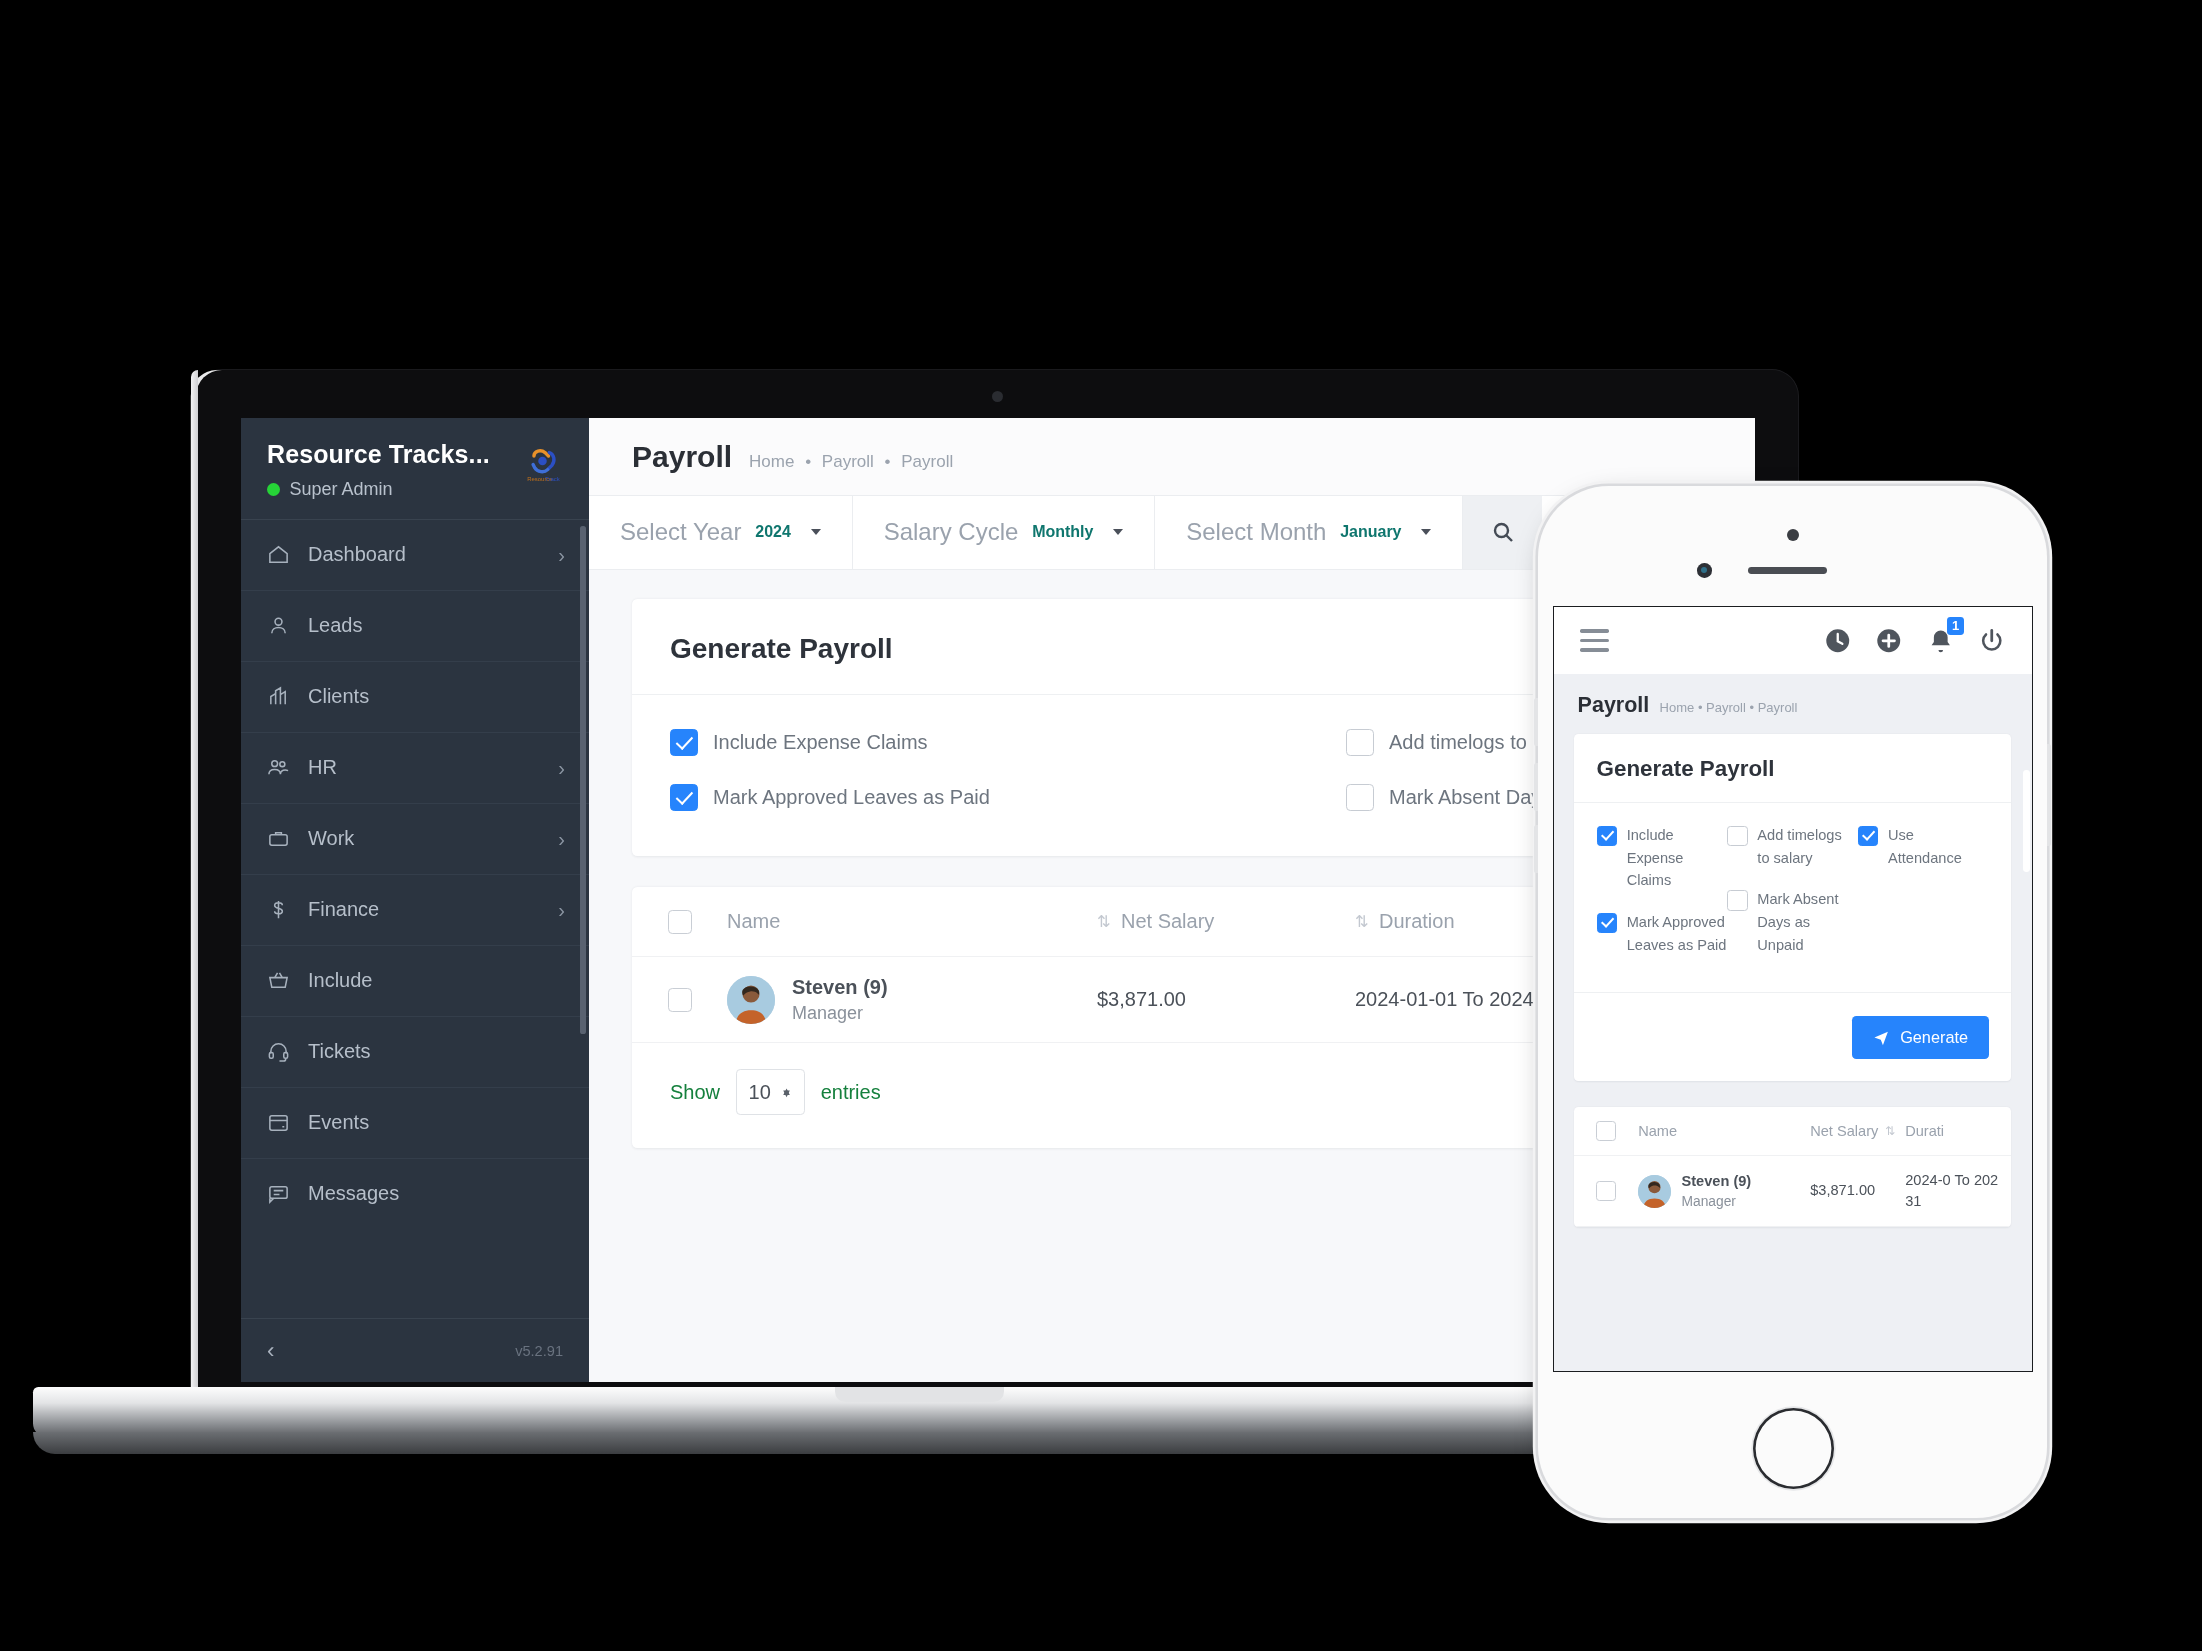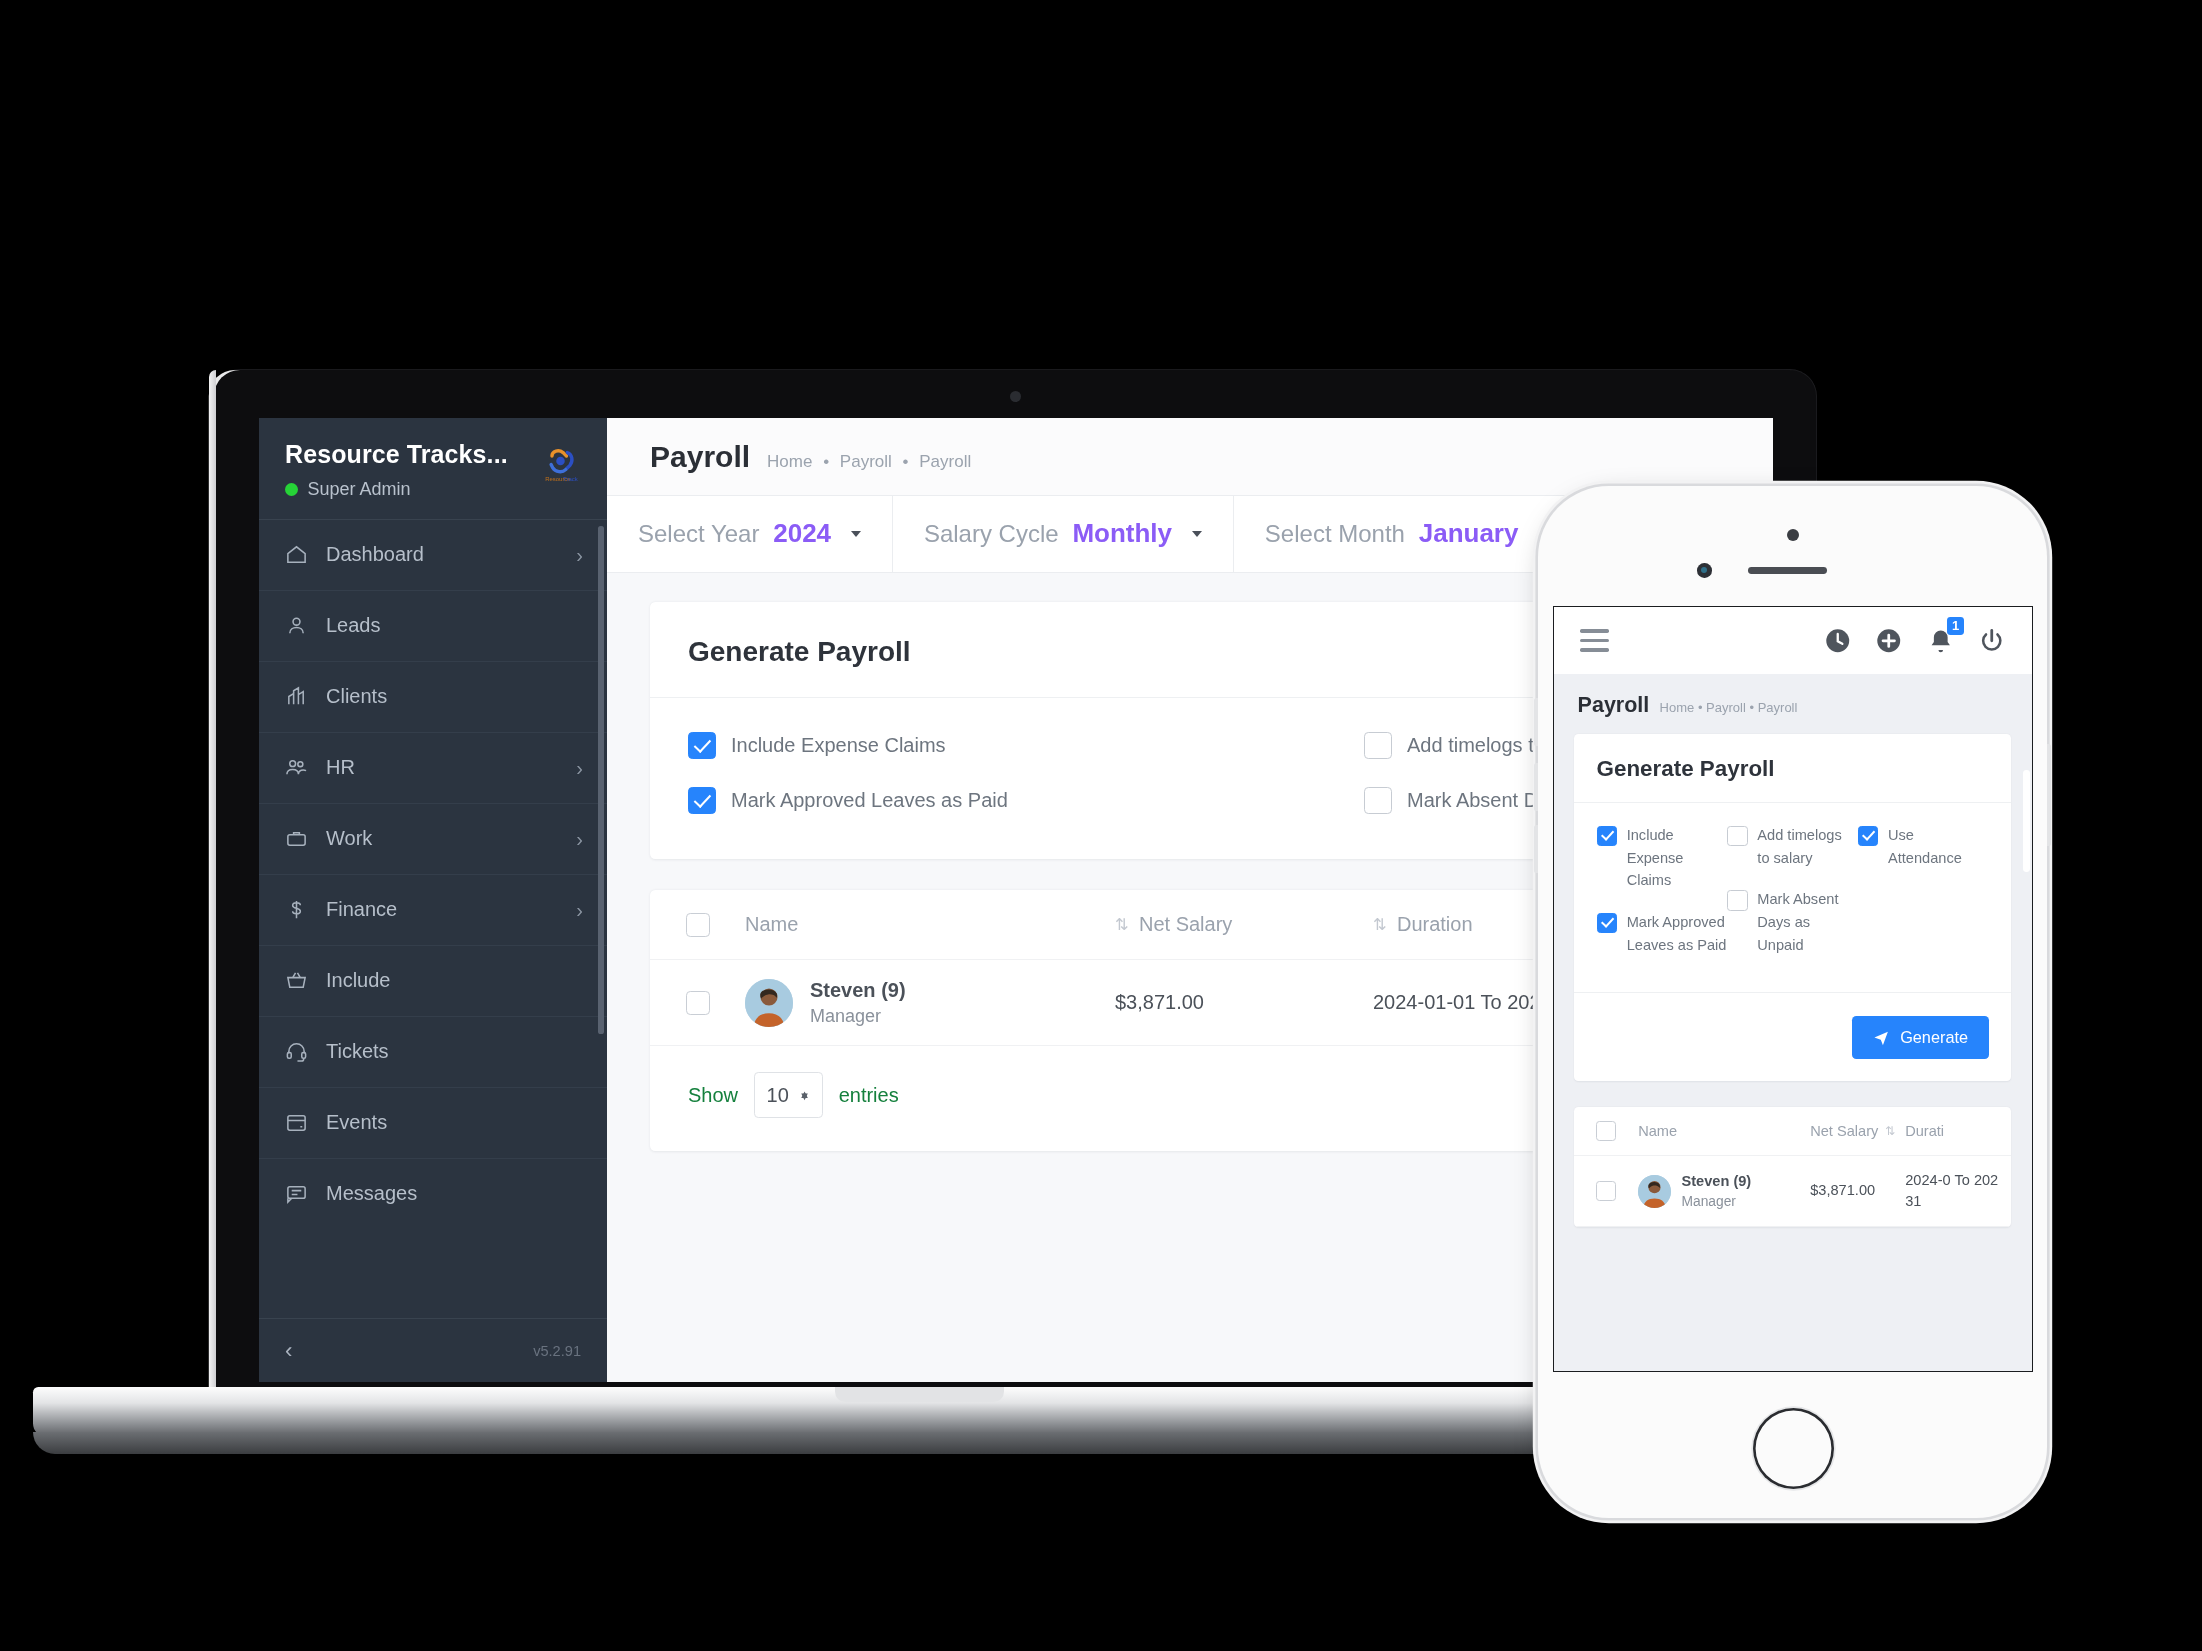--- a/index.html
+++ b/index.html
@@ -9,21 +9,21 @@
     font-family: "Liberation Sans", sans-serif;
     overflow: hidden;
   }
 
   .stage { position: relative; width: 2203px; height: 1652px; background:#000; }
 
   
   .laptop { position: absolute; left: 196px; top: 370px; width: 1635px; height: 1084px; }
 
   .laptop-lid {
-    position: absolute; left: 18px; top: 0; width: 1602px; height: 1032px;
+    position: absolute; left: 0; top: 0; width: 1602px; height: 1032px;
     background: #0d0d0f;
     border-radius: 26px 26px 5.2px 5.2px;
     box-shadow: -5.2px 0 0 0 #e9e9ea, -7.7px 1.7px 12px rgba(0,0,0,.45), 0 0 0 0.9px #202024;
   }
   .laptop-lid::before{
     content:""; position:absolute; left:-5.2px; top:0; width:6.9px; height:100%;
     background:linear-gradient(90deg,#f3f3f4,#cfcfd2);
     border-radius:26px 0 0 3.4px;
   }
   .cam {
@@ -98,21 +98,21 @@
   .crumb .sep { margin: 0 6px; }
 
   .filterbar {
     display:flex; align-items:stretch; background:#fff; border-top:0.9px solid #ebedf0; border-bottom:0.9px solid #ebedf0;
   }
   .filter {
     display:flex; align-items:center; gap:13.8px; padding: 22.4px 31px; border-right:0.9px solid #ebedf0;
     white-space:nowrap;
   }
   .f-label{ font-size:24px; color:#9aa2ad; }
-  .f-value{ font-size:26px; color:#8b5cf6; font-weight:600; }
+  .f-value{ font-size:16px; color:#0f766e; font-weight:600; }
   .caret { display:inline-block; width:0;height:0; border-left:5.2px solid transparent;border-right:5.2px solid transparent;border-top:6px solid #4a505a; margin-left:6px; vertical-align:middle;}
   .search-btn { width:79px; display:flex; align-items:center; justify-content:center; background:#eef0f3; }
   .search-btn svg{ width:24px;height:24px; stroke:#444b55; fill:none; stroke-width:2.4; }
 
   .content { flex:1; padding: 29px 0 0 43px; overflow:hidden; position:relative; }
   .card {
     background:#fff; border-radius:5.2px; box-shadow:0 0.9px 2.6px rgba(30,40,55,.08);
     margin-right: 0; width: 1428px;
   }
   .card-head { padding: 34px 38px 29px 38px; border-bottom:0.9px solid #eef0f2; }

